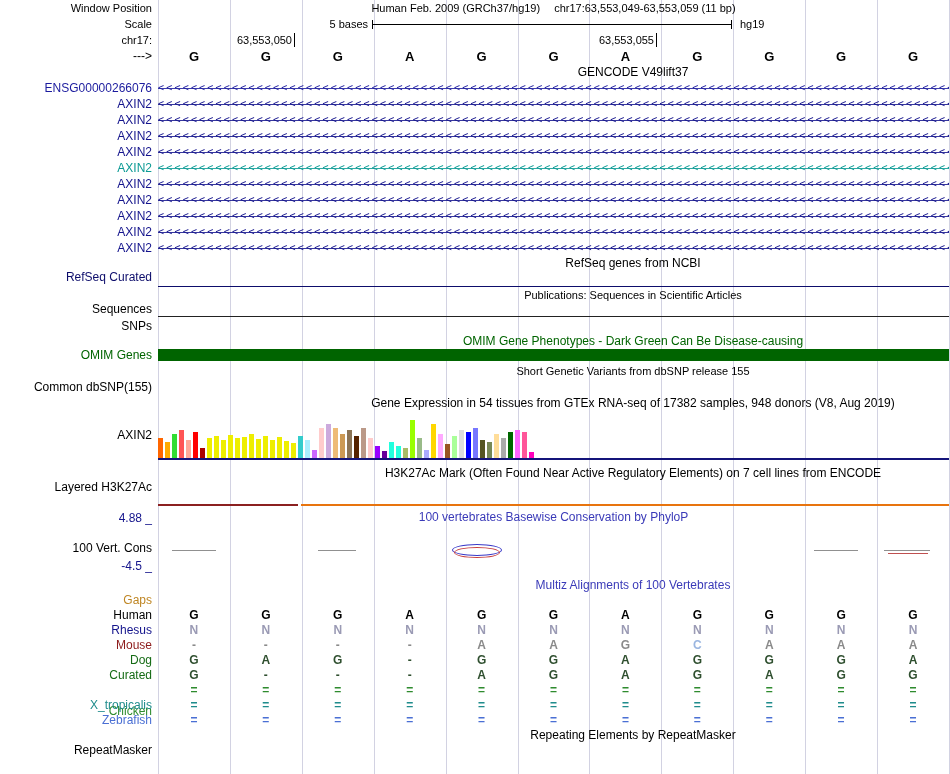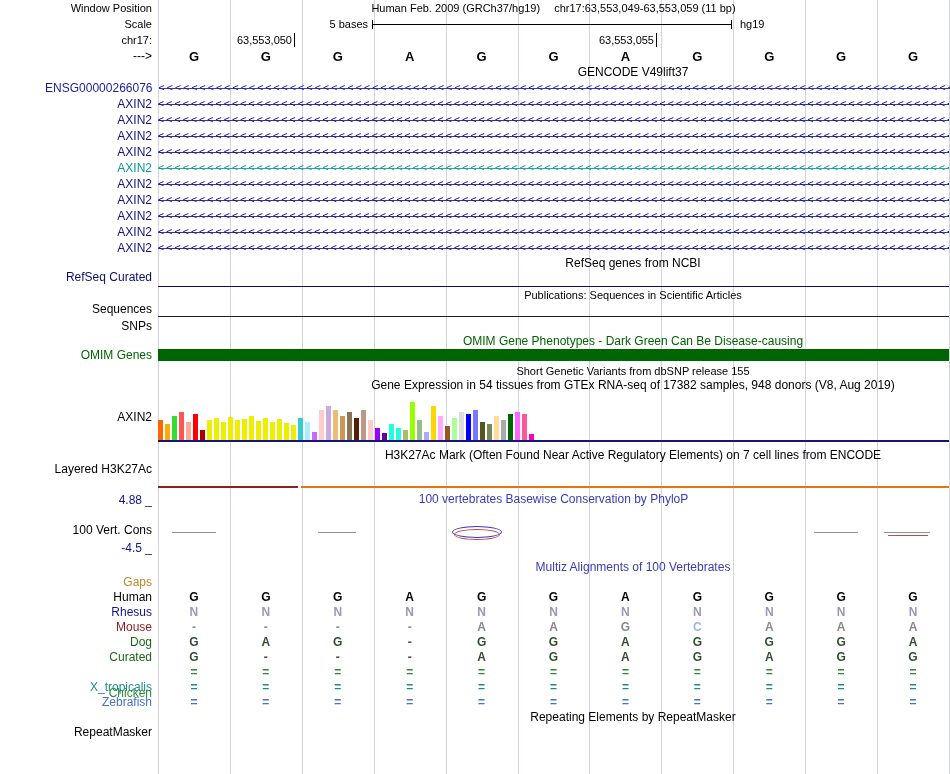--- a/index.html
+++ b/index.html
@@ -91,21 +91,21 @@
           <span>G</span>
         </div>
       </div>
   </div>
 
   <div class="row h15">
     <div class="gut"></div>
     <div class="trk ctitle">GENCODE V49lift37</div>
   </div>
   <div>
-      <div class="row h16 gene-row" style="color: rgb(27, 27, 158); justify-content: center;">
+      <div class="row h16 gene-row" style="color: rgb(27, 27, 158);">
         <div class="gut">ENSG00000266076</div>
         <div class="trk gene-trk">&lt;&lt;&lt;&lt;&lt;&lt;&lt;&lt;&lt;&lt;&lt;&lt;&lt;&lt;&lt;&lt;&lt;&lt;&lt;&lt;&lt;&lt;&lt;&lt;&lt;&lt;&lt;&lt;&lt;&lt;&lt;&lt;&lt;&lt;&lt;&lt;&lt;&lt;&lt;&lt;&lt;&lt;&lt;&lt;&lt;&lt;&lt;&lt;&lt;&lt;&lt;&lt;&lt;&lt;&lt;&lt;&lt;&lt;&lt;&lt;&lt;&lt;&lt;&lt;&lt;&lt;&lt;&lt;&lt;&lt;&lt;&lt;&lt;&lt;&lt;&lt;&lt;&lt;&lt;&lt;&lt;&lt;&lt;&lt;&lt;&lt;&lt;&lt;&lt;&lt;&lt;&lt;&lt;&lt;&lt;&lt;&lt;&lt;&lt;&lt;&lt;&lt;&lt;&lt;&lt;&lt;&lt;&lt;&lt;&lt;</div>
       </div>
       <div class="row h16 gene-row" style="color: rgb(19, 19, 140);">
         <div class="gut">AXIN2</div>
         <div class="trk gene-trk">&lt;&lt;&lt;&lt;&lt;&lt;&lt;&lt;&lt;&lt;&lt;&lt;&lt;&lt;&lt;&lt;&lt;&lt;&lt;&lt;&lt;&lt;&lt;&lt;&lt;&lt;&lt;&lt;&lt;&lt;&lt;&lt;&lt;&lt;&lt;&lt;&lt;&lt;&lt;&lt;&lt;&lt;&lt;&lt;&lt;&lt;&lt;&lt;&lt;&lt;&lt;&lt;&lt;&lt;&lt;&lt;&lt;&lt;&lt;&lt;&lt;&lt;&lt;&lt;&lt;&lt;&lt;&lt;&lt;&lt;&lt;&lt;&lt;&lt;&lt;&lt;&lt;&lt;&lt;&lt;&lt;&lt;&lt;&lt;&lt;&lt;&lt;&lt;&lt;&lt;&lt;&lt;&lt;&lt;&lt;&lt;&lt;&lt;&lt;&lt;&lt;&lt;&lt;&lt;&lt;&lt;&lt;&lt;&lt;&lt;</div>
       </div>
       <div class="row h16 gene-row" style="color: rgb(19, 19, 140);">
         <div class="gut">AXIN2</div>
         <div class="trk gene-trk">&lt;&lt;&lt;&lt;&lt;&lt;&lt;&lt;&lt;&lt;&lt;&lt;&lt;&lt;&lt;&lt;&lt;&lt;&lt;&lt;&lt;&lt;&lt;&lt;&lt;&lt;&lt;&lt;&lt;&lt;&lt;&lt;&lt;&lt;&lt;&lt;&lt;&lt;&lt;&lt;&lt;&lt;&lt;&lt;&lt;&lt;&lt;&lt;&lt;&lt;&lt;&lt;&lt;&lt;&lt;&lt;&lt;&lt;&lt;&lt;&lt;&lt;&lt;&lt;&lt;&lt;&lt;&lt;&lt;&lt;&lt;&lt;&lt;&lt;&lt;&lt;&lt;&lt;&lt;&lt;&lt;&lt;&lt;&lt;&lt;&lt;&lt;&lt;&lt;&lt;&lt;&lt;&lt;&lt;&lt;&lt;&lt;&lt;&lt;&lt;&lt;&lt;&lt;&lt;&lt;&lt;&lt;&lt;&lt;&lt;</div>
@@ -177,20 +177,24 @@
   <div class="row h16">
     <div class="gut lh14" style="color: rgb(0, 100, 0);">OMIM Genes</div>
     <div class="trk">
       <div class="omim-bar" style="background: rgb(0, 100, 0);"></div>
     </div>
   </div>
 
   <div class="row h14 t11">
     <div class="gut"></div>
     <div class="trk ctitle">Short Genetic Variants from dbSNP release 155</div>
+  </div>
+  <div class="row h18">
+    <div class="gut">Common dbSNP(155)</div>
+    <div class="trk"></div>
   </div>
 
   <div class="row h14">
     <div class="gut"></div>
     <div class="trk ctitle">Gene Expression in 54 tissues from GTEx RNA-seq of 17382 samples, 948 donors (V8, Aug 2019)</div>
   </div>
   <div class="row h50">
     <div class="gut gtex-gut">AXIN2</div>
     <div class="trk">
       <div class="gtex-bars">

